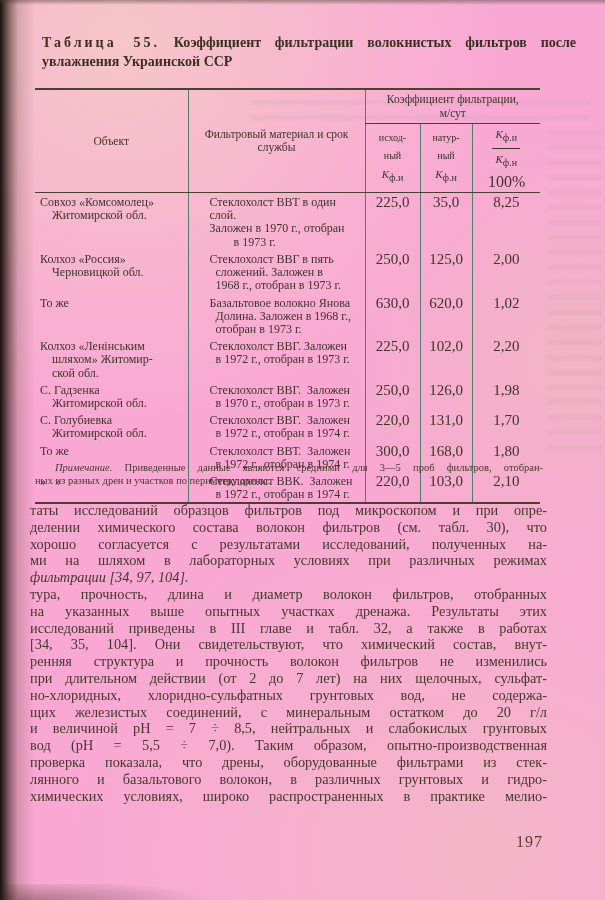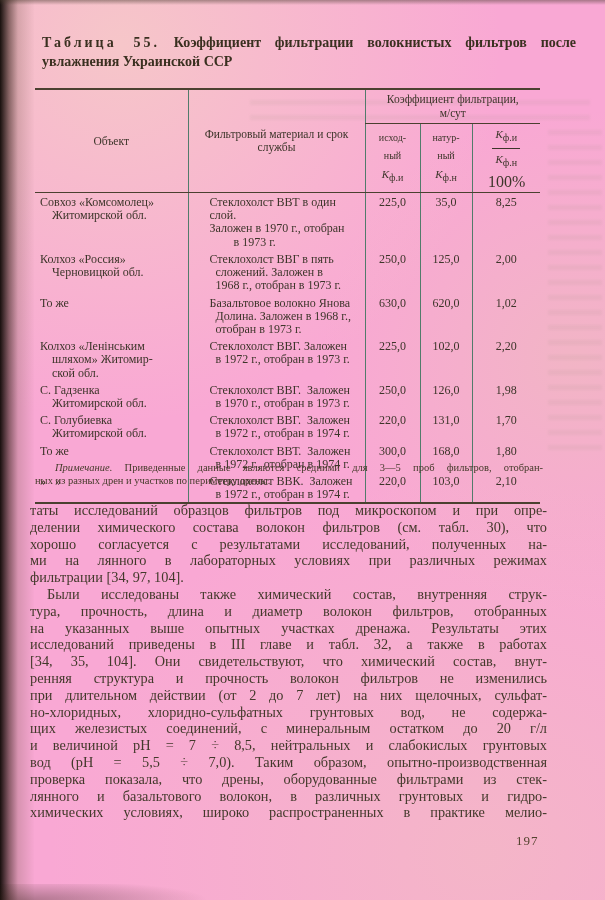--- a/index.html
+++ b/index.html
@@ -45,34 +45,34 @@
   .pl{white-space:pre-line;}
   .ksym{font-style:italic;font-size:11px;}
   .ksym sub{font-style:normal;font-size:10px;}
   .frac{display:inline-block;vertical-align:middle;text-align:center;}
   .frac .num{display:block;border-bottom:1px solid #3d352a;padding:0 3px 1px;}
   .frac .den{display:block;padding-top:1px;}
   .pctsfx{font-size:16px;vertical-align:middle;margin-left:1px;}
   tbody td{vertical-align:top;padding-top:3px;padding-bottom:1px;font-size:12px;line-height:13.2px;}
   td.obj{padding-left:5px;}
   td.mat{padding-left:21px;padding-right:2px;}
-  td.num{text-align:center;font-size:12px;}
+  td.num{text-align:center;font-size:15px;}
 
   
   .note{position:absolute;left:35px;top:462px;width:508px;font-size:10.5px;line-height:12.5px;color:#453a2a;}
   .note .l1{text-indent:20px;text-align:justify;text-align-last:justify;}
   .note .lbl{font-style:italic;}
 
   
   .bodytext{position:absolute;left:30px;top:502px;width:517px;font-size:14.3px;line-height:16.8px;color:#43392b;}
   .bodytext .ln{text-align:justify;text-align-last:justify;}
-  .bodytext .ln-left{text-align:left;text-align-last:left;}
+  .bodytext .ln-left{text-align:left;text-align-last:left;font-style:italic;}
   .bodytext .ind{text-indent:17px;}
 
-  .pageno{position:absolute;left:516px;top:833px;font-size:13px;color:#54432f;letter-spacing:1px;}
+  .pageno{position:absolute;left:516px;top:833px;font-size:16px;color:#54432f;letter-spacing:1px;}
 </style>
 </head>
 <body>
 
 <div class="page">
   <div class="paper-tint"></div>
   <div class="bleed" style="left:548px;top:130px;width:54px;height:330px;"></div>
   <div class="bleed" style="left:250px;top:100px;width:340px;height:22px;"></div>
 
   <div class="title">
@@ -196,23 +196,22 @@
 
   <div class="note">
     <div class="l1"><span class="lbl">Примечание.</span><span> Приведенные данные являются средними для 3—5 проб фильтров, отобран-</span></div>
     <div>ных из разных дрен и участков по периметру дрены.</div>
   </div>
 
   <div class="bodytext">
     <div class="ln">таты исследований образцов фильтров под микроскопом и при опре-</div>
     <div class="ln">делении химического состава волокон фильтров (см. табл. 30), что</div>
     <div class="ln">хорошо согласуется с результатами исследований, полученных на-</div>
-    <div class="ln">ми на лянного в лабораторных условиях при различных режимах</div>
+    <div class="ln">ми на шляхом в лабораторных условиях при различных режимах</div>
     <div class="ln-left">фильтрации [34, 97, 104].</div>
-    <div class="ln ind">Были исследованы также химический состав, внутренняя струк-</div>
     <div class="ln">тура, прочность, длина и диаметр волокон фильтров, отобранных</div>
     <div class="ln">на указанных выше опытных участках дренажа. Результаты этих</div>
     <div class="ln">исследований приведены в III главе и табл. 32, а также в работах</div>
     <div class="ln">[34, 35, 104]. Они свидетельствуют, что химический состав, внут-</div>
     <div class="ln">ренняя структура и прочность волокон фильтров не изменились</div>
     <div class="ln">при длительном действии (от 2 до 7 лет) на них щелочных, сульфат-</div>
     <div class="ln">но-хлоридных, хлоридно-сульфатных грунтовых вод, не содержа-</div>
     <div class="ln">щих железистых соединений, с минеральным остатком до 20 г/л</div>
     <div class="ln">и величиной рН = 7 ÷ 8,5, нейтральных и слабокислых грунтовых</div>
     <div class="ln">вод  (рН = 5,5 ÷ 7,0).  Таким  образом,  опытно-производственная</div>

